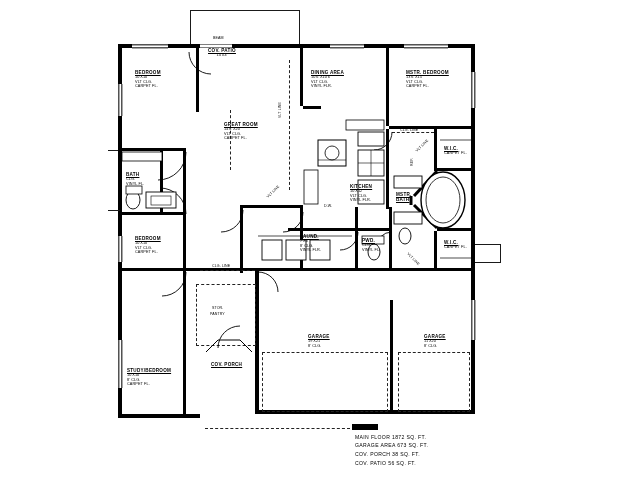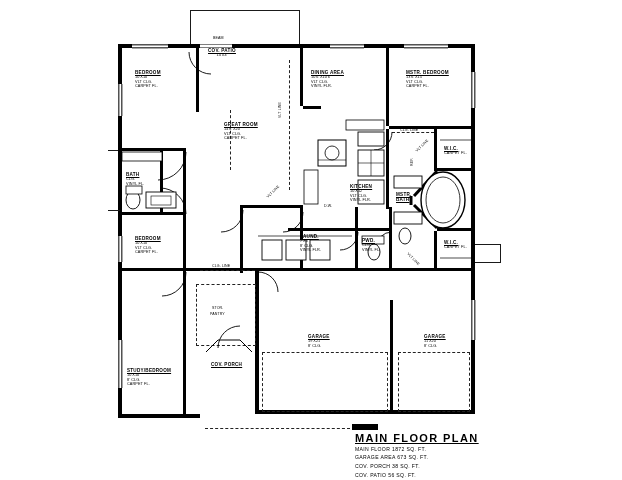--- a/index.html
+++ b/index.html
@@ -318,20 +318,19 @@
   <div class="tinylbl" style="left:278px;top:118px;transform:rotate(-90deg);transform-origin:left top;">VLT LINE</div>
   <div class="tinylbl" style="left:266px;top:196px;transform:rotate(-45deg);transform-origin:left top;">VLT LINE</div>
   <div class="tinylbl" style="left:415px;top:150px;transform:rotate(-45deg);transform-origin:left top;">VLT LINE</div>
   <div class="tinylbl" style="left:409px;top:252px;transform:rotate(45deg);transform-origin:left top;">VLT LINE</div>
   <div class="tinylbl" style="left:400px;top:128px;">CLG. LINE</div>
   <div class="tinylbl" style="left:212px;top:264px;">CLG. LINE</div>
   <div class="tinylbl" style="left:410px;top:166px;transform:rotate(-90deg);transform-origin:left top;">REF.</div>
   <div class="tinylbl" style="left:324px;top:204px;">D.W.</div>
 
   <div id="title">
-    <span class="tmain">MAIN FLOOR PLAN</span>
     <span class="tsub">MAIN FLOOR 1872 SQ. FT.</span>
     <span class="tsub">GARAGE AREA 673 SQ. FT.</span>
     <span class="tsub">COV. PORCH 38 SQ. FT.</span>
     <span class="tsub">COV. PATIO 56 SQ. FT.</span>
   </div>
 
 </div>
 
 </body></html>

